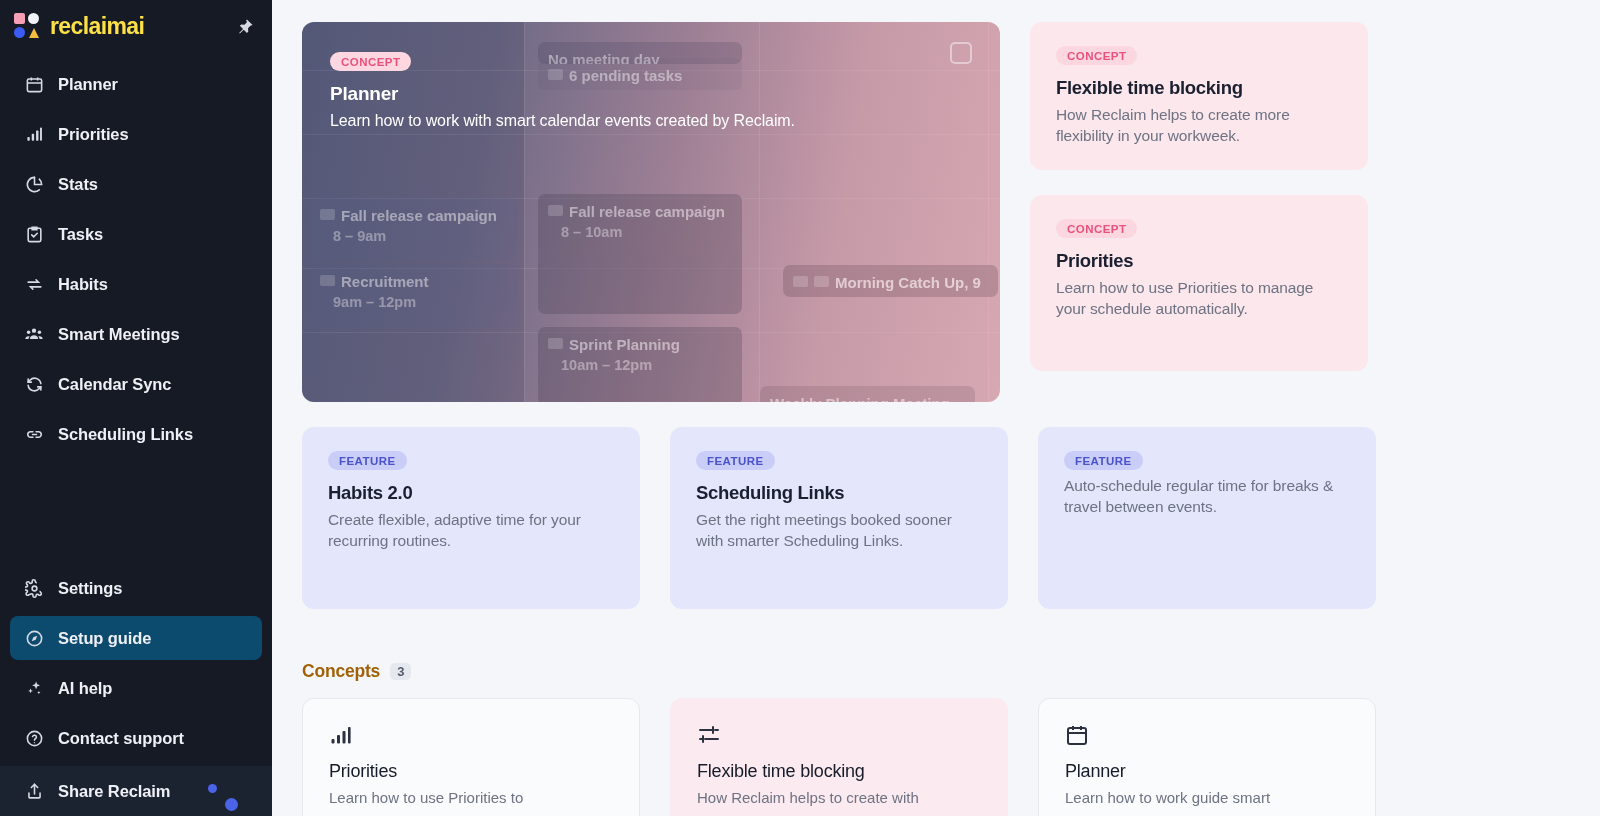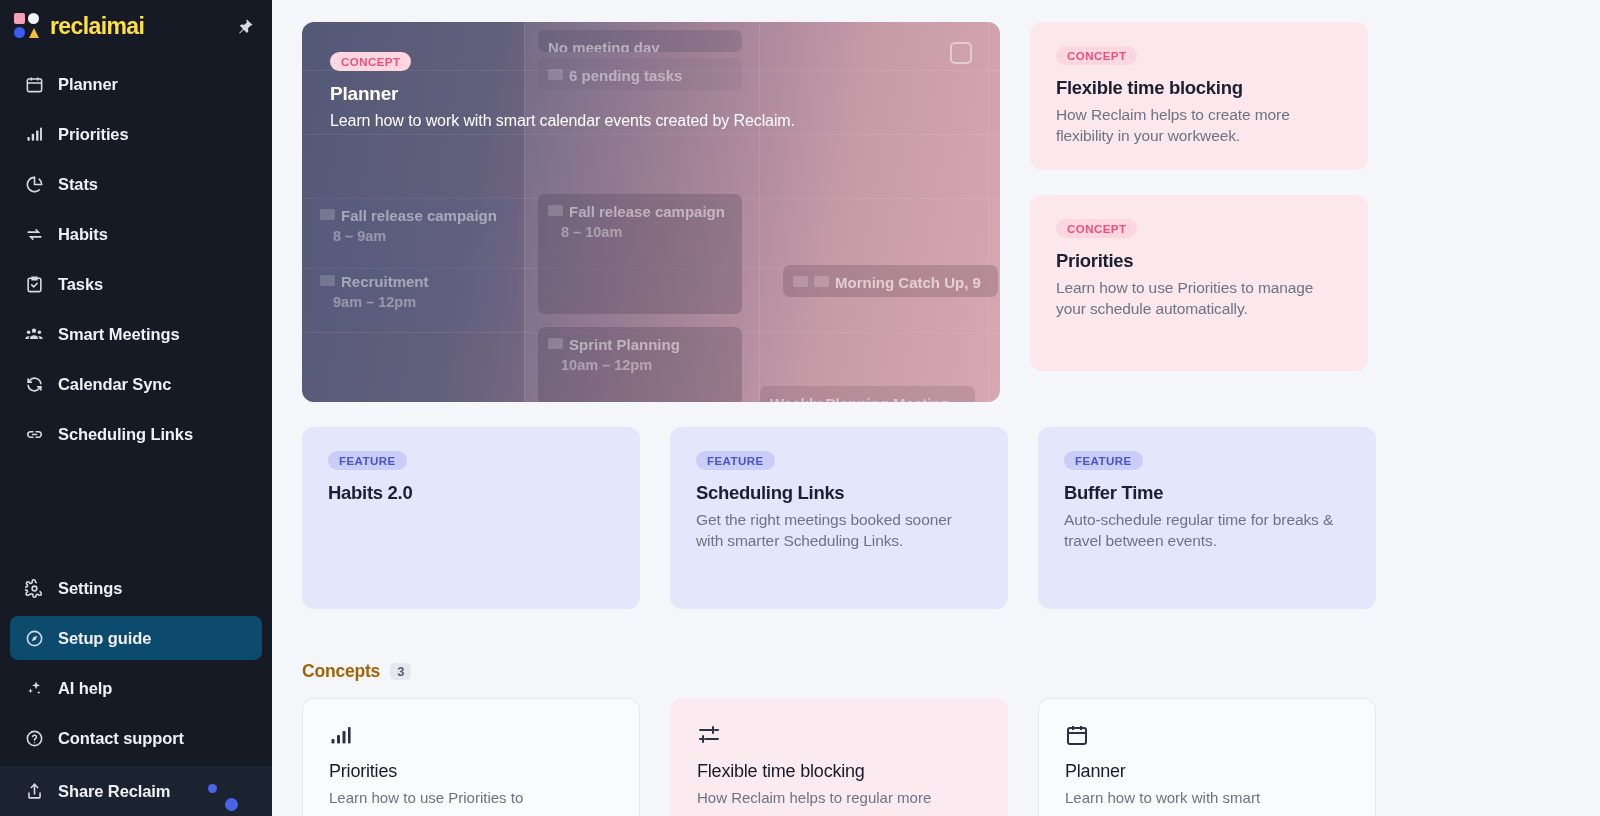--- a/index.html
+++ b/index.html
@@ -183,35 +183,35 @@
         <span class="ic">
             <svg width="19" height="19" viewBox="0 0 24 24" fill="none" stroke="currentColor" stroke-width="2" stroke-linecap="round">
               <path d="M12 3a9 9 0 1 0 6 15.7"></path>
               <path d="M12 3v9h9a9 9 0 0 0-3-6.7"></path>
             </svg>
           </span>
         <span>Stats</span>
       </div>
       <div class="sb-item">
         <span class="ic">
-            <svg width="19" height="19" viewBox="0 0 24 24" fill="none" stroke="currentColor" stroke-width="2" stroke-linecap="round">
-              <path d="M4 9h13l-3-3M20 15H7l3 3"></path>
-            </svg>
-          </span>
-        <span>Habits</span>
-      </div>
-      <div class="sb-item">
-        <span class="ic">
             <svg width="19" height="19" viewBox="0 0 24 24" fill="none" stroke="currentColor" stroke-width="2">
               <rect x="4" y="4" width="16" height="17" rx="2"></rect>
               <path d="M9 3h6v3H9z" fill="currentColor"></path>
               <path d="M8.5 12.5l2.5 2.5 4.5-4.5" stroke-linecap="round"></path>
             </svg>
           </span>
         <span>Tasks</span>
+      </div>
+      <div class="sb-item">
+        <span class="ic">
+            <svg width="19" height="19" viewBox="0 0 24 24" fill="none" stroke="currentColor" stroke-width="2" stroke-linecap="round">
+              <path d="M4 9h13l-3-3M20 15H7l3 3"></path>
+            </svg>
+          </span>
+        <span>Habits</span>
       </div>
       <div class="sb-item">
         <span class="ic">
             <svg width="20" height="20" viewBox="0 0 24 24" fill="currentColor">
               <circle cx="12" cy="8" r="2.6"></circle>
               <circle cx="5.5" cy="10" r="2.1"></circle>
               <circle cx="18.5" cy="10" r="2.1"></circle>
               <path d="M7 18c0-2.8 2.2-4.6 5-4.6s5 1.8 5 4.6z"></path>
               <path d="M1.6 18c0-2 1.4-3.4 3.6-3.4.6 0 1.1.1 1.6.3-.9.8-1.4 1.9-1.5 3.1z"></path>
               <path d="M22.4 18c0-2-1.4-3.4-3.6-3.4-.6 0-1.1.1-1.6.3.9.8 1.4 1.9 1.5 3.1z"></path>
@@ -309,21 +309,21 @@
             <div class="hero-col-dark"></div>
             <div class="hero-grid-v" style="left:222px"></div>
             <div class="hero-grid-v" style="left:457px"></div>
             <div class="hero-grid-v" style="left:686px"></div>
             <div class="hero-grid-h" style="top:48px"></div>
             <div class="hero-grid-h" style="top:112px"></div>
             <div class="hero-grid-h" style="top:176px"></div>
             <div class="hero-grid-h" style="top:246px"></div>
             <div class="hero-grid-h" style="top:310px"></div>
 
-            <div class="ev" style="left:236px;top:8px;width:204px;height:22px;background:rgba(50,54,82,.34)">
+            <div class="ev" style="left:236px;top:20px;width:204px;height:22px;background:rgba(50,54,82,.34)">
               <span>No meeting day</span>
             </div>
             <div class="ev" style="left:236px;top:36px;width:204px;height:32px;background:rgba(70,74,100,.14)">
               <span class="chip"></span><span>6 pending tasks</span>
             </div>
 
             <div class="ev" style="left:8px;top:176px;width:208px;height:62px;background:rgba(80,88,135,.30)">
               <span class="chip"></span><span>Fall release campaign</span>
               <span class="sub">8 – 9am</span>
             </div>
@@ -366,29 +366,29 @@
           <div class="card-title">Priorities</div>
           <div class="card-desc">Learn how to use Priorities to manage your schedule automatically.</div>
         </div>
       </div>
     </div>
 
     <div class="feature-row">
       <div class="feat-card">
         <span class="pill feature">FEATURE</span>
         <div class="card-title">Habits 2.0</div>
+        <div class="card-desc">Create flexible, adaptive time for your recurring routines.</div>
       </div>
       <div class="feat-card">
         <span class="pill feature">FEATURE</span>
         <div class="card-title">Scheduling Links</div>
         <div class="card-desc">Get the right meetings booked sooner with smarter Scheduling Links.</div>
       </div>
       <div class="feat-card">
         <span class="pill feature">FEATURE</span>
-        <div class="card-title">Buffer Time</div>
         <div class="card-desc">Auto-schedule regular time for breaks &amp; travel between events.</div>
       </div>
     </div>
 
     <div class="section-head">
       <span class="section-title">Concepts</span>
       <span class="count-badge">3</span>
     </div>
 
     <div class="concept-row">
@@ -405,28 +405,28 @@
         <div class="cc-desc">Learn how to use Priorities to</div>
       </div>
       <div class="concept-card pinkbg">
         <div class="cc-icon">
           <svg width="24" height="24" viewBox="0 0 24 24" fill="none" stroke="currentColor" stroke-width="2" stroke-linecap="round">
               <path d="M3 7h13M18 7h3M3 16h3M8 16h13"></path>
               <path d="M16 4v6M6 13v6"></path>
             </svg>
         </div>
         <div class="cc-title">Flexible time blocking</div>
-        <div class="cc-desc">How Reclaim helps to regular more</div>
+        <div class="cc-desc">How Reclaim helps to create with</div>
       </div>
       <div class="concept-card">
         <div class="cc-icon">
           <svg width="24" height="24" viewBox="0 0 24 24" fill="none" stroke="currentColor" stroke-width="2">
               <rect x="3" y="5" width="18" height="16" rx="2"></rect>
               <path d="M3 10h18M8 3v4M16 3v4"></path>
             </svg>
         </div>
         <div class="cc-title">Planner</div>
-        <div class="cc-desc">Learn how to work with smart</div>
+        <div class="cc-desc">Learn how to work guide smart</div>
       </div>
     </div>
 
   </main>
 </div>
 
 </body></html>

